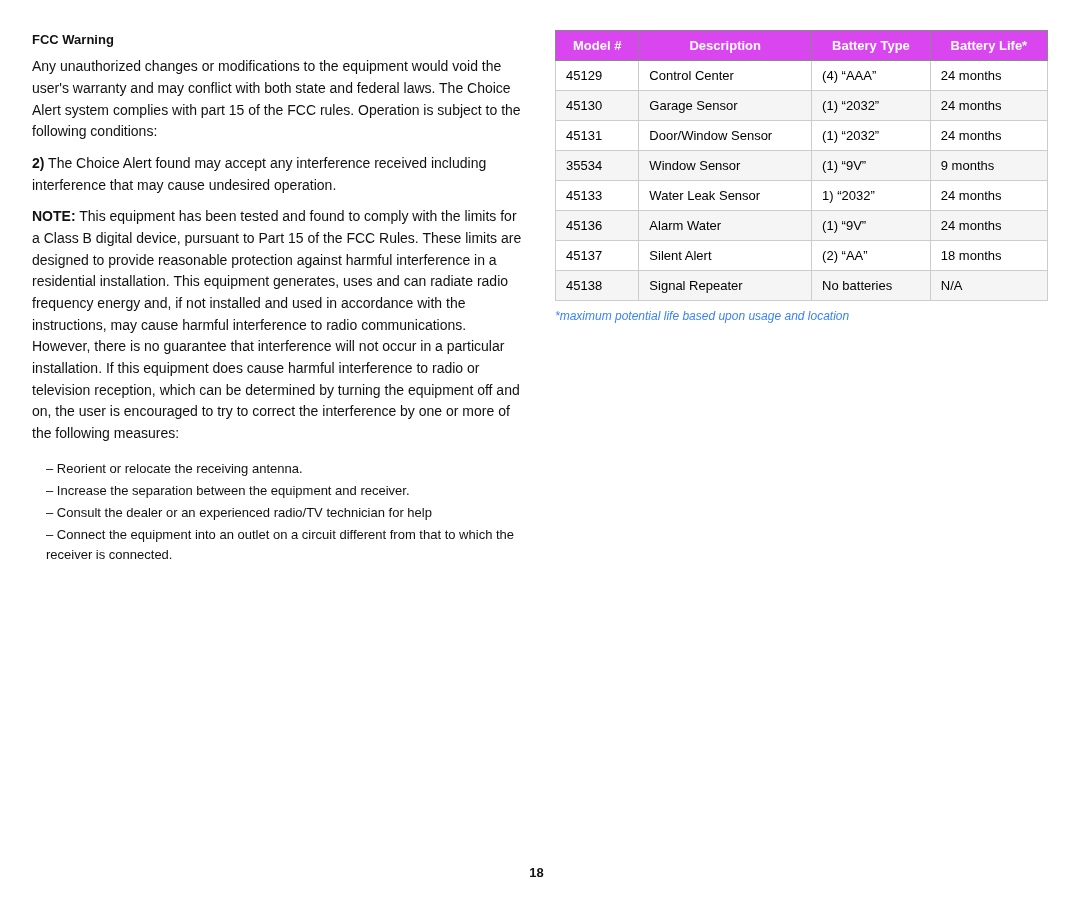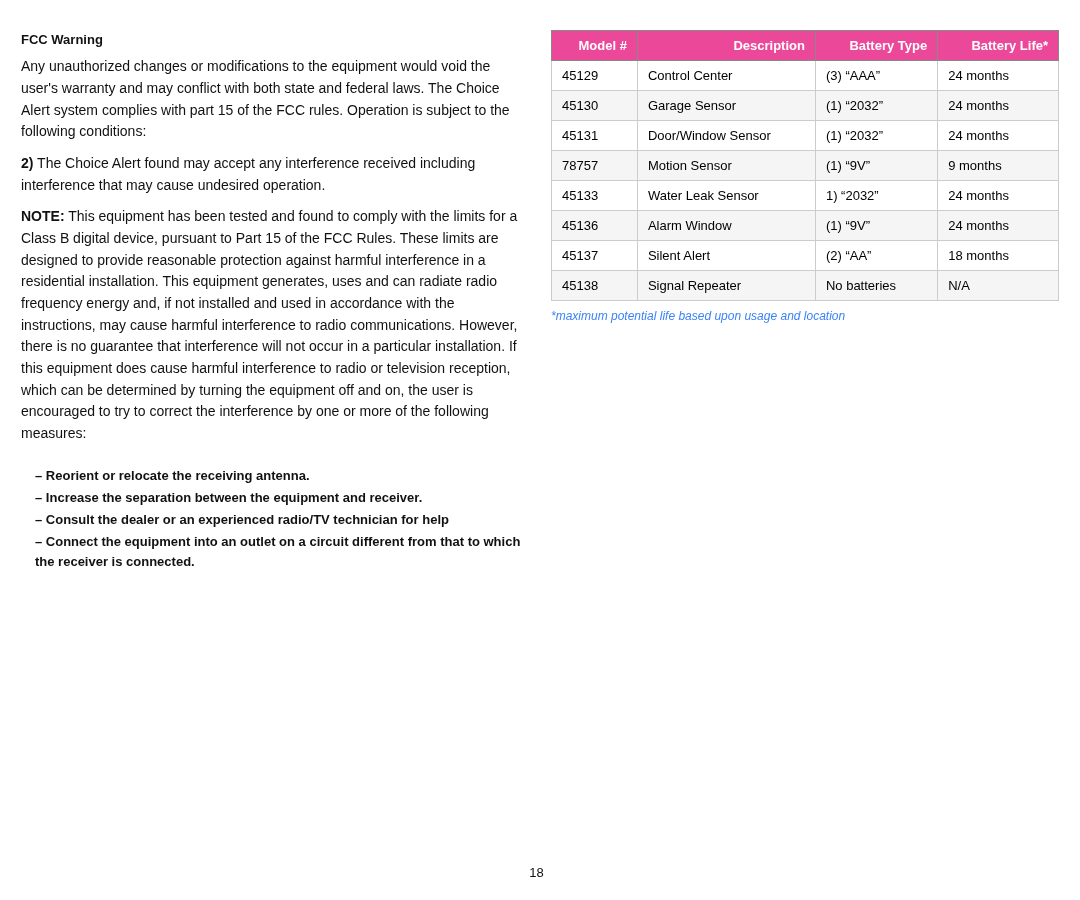--- a/index.html
+++ b/index.html
@@ -15,21 +15,21 @@
       color: #111;
       width: 1080px;
       min-height: 900px;
       display: flex;
       flex-direction: column;
     }
 
     .page-container {
       display: flex;
       flex-direction: row;
-      padding: 30px 21px;
+      padding: 30px 32px;
       gap: 30px;
       flex: 1;
     }
 
     .left-column {
       flex: 1;
       max-width: 500px;
       font-size: 13px;
       line-height: 1.55;
       color: #111;
@@ -46,22 +46,21 @@
       font-size: 14px;
     }
 
     .left-column .bold-label {
       font-weight: bold;
     }
 
     .left-column ul {
       list-style: none;
       padding-left: 10px;
-      margin-top: 21px;
-      font-weight: bold;
+      margin-top: 14px;
     }
 
     .left-column ul li {
       font-size: 13px;
       line-height: 1.55;
       margin-bottom: 2px;
       padding-left: 4px;
     }
 
     .left-column ul li::before {
@@ -73,25 +72,25 @@
       min-width: 440px;
     }
 
     table {
       width: 100%;
       border-collapse: collapse;
       font-size: 13px;
     }
 
     table thead tr th {
-      background-color: #ec4899;
+      background-color: #d946ef;
       color: #ffffff;
       font-weight: bold;
       padding: 7px 10px;
-      text-align: right;
+      text-align: center;
       border: 1px solid #888;
     }
 
     table tbody tr td {
       padding: 7px 10px;
       border: 1px solid #ccc;
       vertical-align: top;
       color: #000000;
     }
 
@@ -105,21 +104,21 @@
 
     .footnote {
       font-size: 12px;
       color: #3b82f6;
       margin-top: 8px;
       font-style: italic;
     }
 
     .page-number {
       text-align: center;
-      font-weight: normal;
+      font-weight: bold;
       font-size: 13px;
       padding: 10px 7px 20px 0;
     }
   </style>
 </head>
 <body>
 
 <div class="page-container">
 
   <div class="left-column">
@@ -148,50 +147,50 @@
           <th>Model #</th>
           <th>Description</th>
           <th>Battery Type</th>
           <th>Battery Life*</th>
         </tr>
       </thead>
       <tbody id="table-body">
       <tr>
             <td>45129</td>
             <td>Control Center</td>
-            <td>(3) “AAA”</td>
+            <td>(4) “AAA”</td>
             <td>24 months</td>
           </tr>
           <tr>
             <td>45130</td>
             <td>Garage Sensor</td>
             <td>(1) “2032”</td>
             <td>24 months</td>
           </tr>
           <tr>
             <td>45131</td>
             <td>Door/Window Sensor</td>
             <td>(1) “2032”</td>
             <td>24 months</td>
           </tr>
           <tr>
-            <td>78757</td>
-            <td>Motion Sensor</td>
+            <td>35534</td>
+            <td>Window Sensor</td>
             <td>(1) “9V”</td>
             <td>9 months</td>
           </tr>
           <tr>
             <td>45133</td>
             <td>Water Leak Sensor</td>
             <td>1) “2032”</td>
             <td>24 months</td>
           </tr>
           <tr>
             <td>45136</td>
-            <td>Alarm Window</td>
+            <td>Alarm Water</td>
             <td>(1) “9V”</td>
             <td>24 months</td>
           </tr>
           <tr>
             <td>45137</td>
             <td>Silent Alert</td>
             <td>(2) “AA”</td>
             <td>18 months</td>
           </tr>
           <tr>

